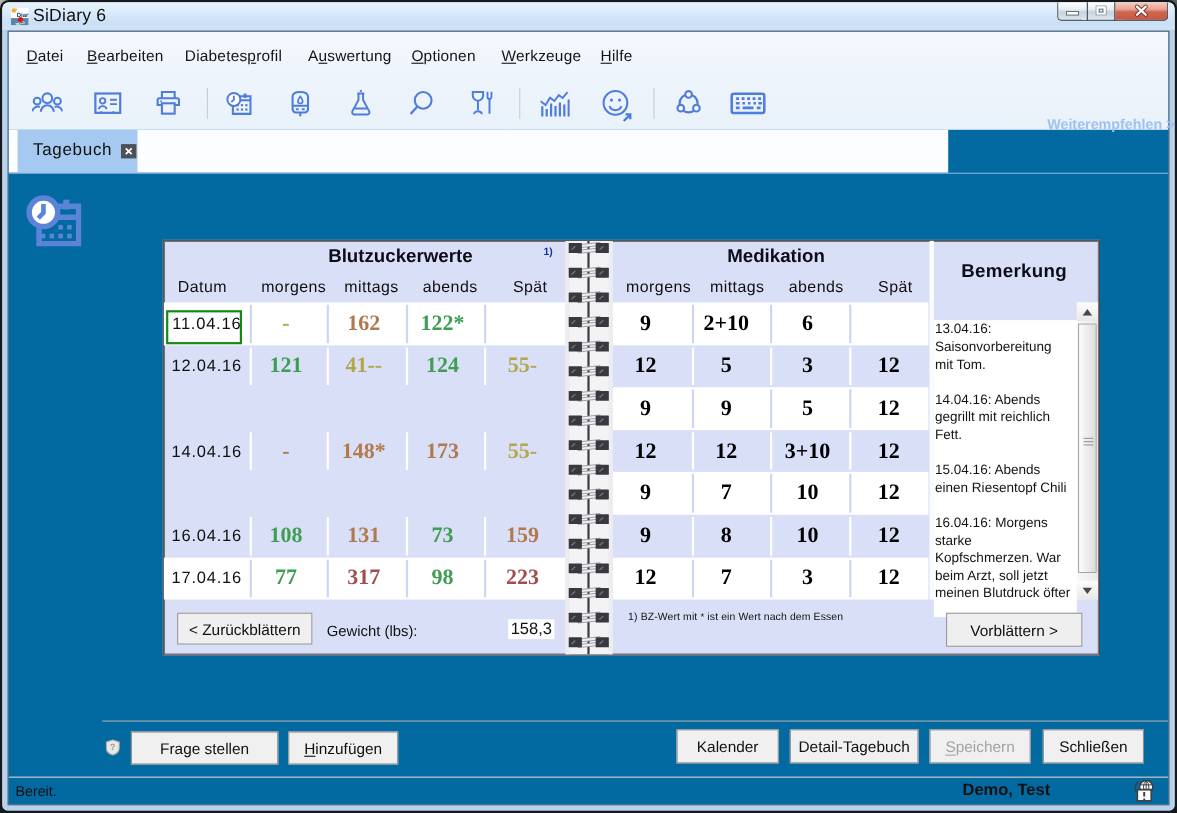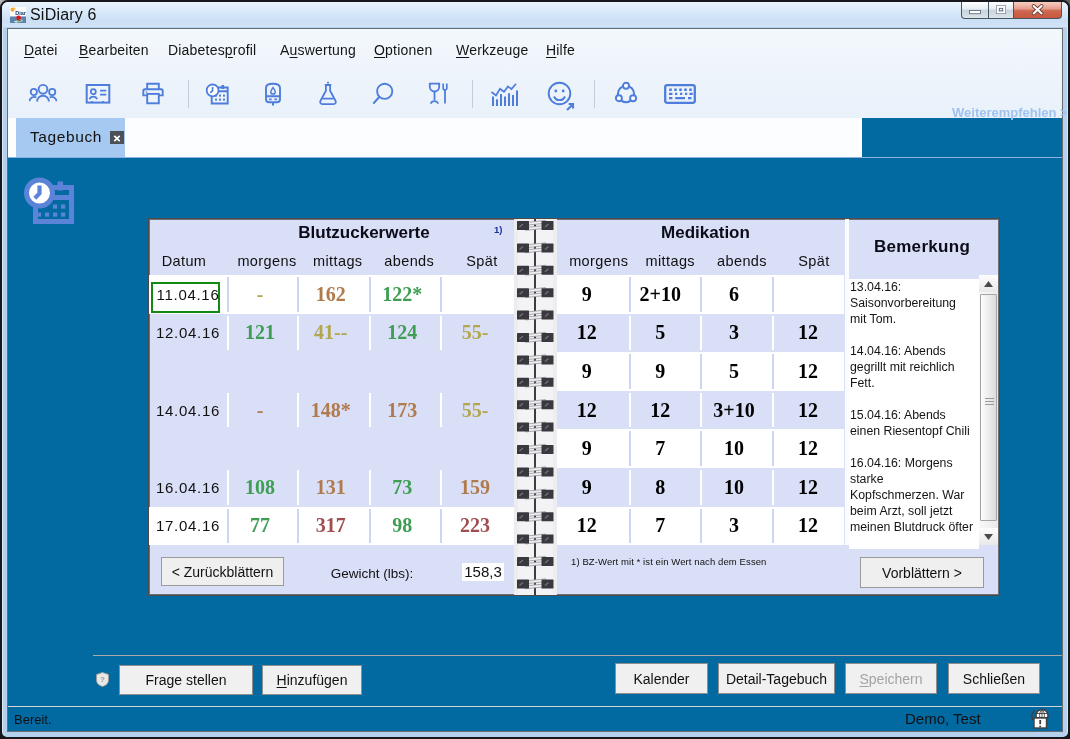--- a/index.html
+++ b/index.html
@@ -30,36 +30,36 @@
 .row{position:absolute;height:38.6px}
 .rw{background:#fff}
 .cell{position:absolute;top:0;height:100%;display:flex;align-items:center;justify-content:center;font-family:"Liberation Serif",serif;font-weight:bold;font-size:20px}
 .date{position:absolute;left:0;top:0;width:78px;height:100%;display:flex;align-items:center;justify-content:center;font-size:15px;letter-spacing:0.7px;color:#111}
 .vg{color:#3f9e53}.vo{color:#b3a74e}.vt{color:#b17a4d}.vr{color:#a14e50}.vk{color:#000}
 .csep{position:absolute;top:2px;width:2px;height:34.6px;background:#ccd5f4}
 .csepw{position:absolute;top:2px;width:2px;height:34.6px;background:#fff}
 #selbox{position:absolute;left:2px;top:7px;width:69px;height:31px;background:#fff;border:2px solid #128a12}
 #spiral{position:absolute;left:365px;top:0;width:43px;height:376px}
 #gapline{position:absolute;left:696px;top:0;width:4px;height:326.2px;background:#fbfcff}
-#bemtext{position:absolute;left:700px;top:60px;width:130px;height:270.2px;background:#fff;font-size:12.3px;line-height:15.9px;color:#141414;padding:1px 0 4px 1px;overflow:hidden}
+#bemtext{position:absolute;left:700px;top:72px;width:130px;height:270.2px;background:#fff;font-size:12.3px;line-height:15.9px;color:#141414;padding:1px 0 4px 1px;overflow:hidden}
 #bemtext p{margin-bottom:16.4px}
 #sbar{position:absolute;left:830px;top:56px;width:19px;height:270.2px;background:linear-gradient(90deg,#f8f8f8,#eaeaea)}
 .sbtn{position:absolute;left:0;width:19px;height:17px;background:linear-gradient(180deg,#fdfdfd,#e8e8e8);display:flex;align-items:center;justify-content:center}
 #sthumb{position:absolute;left:1px;top:19px;width:17px;height:227px;background:linear-gradient(90deg,#fdfdfd,#dcdcdc);border:1px solid #a5a5a5;border-radius:1px}
 .ridge{position:absolute;left:4px;width:9px;height:1px;background:#9a9a9a}
 .fbtn{position:absolute;background:#efefef;border:1px solid #9a9a9a;color:#111;display:flex;align-items:center;justify-content:center;font-size:14px}
-#gewlbl{position:absolute;left:148px;top:347px;width:150px;text-align:center;font-size:13.5px;color:#111}
+#gewlbl{position:absolute;left:148px;top:347px;width:150px;text-align:left;font-size:13.5px;color:#111}
 #gewinp{position:absolute;left:313px;top:344px;width:42px;height:18px;background:#fff;font-size:15px;text-align:center;line-height:18px;color:#111}
 #footnote{position:absolute;left:422px;top:337px;font-size:9.5px;letter-spacing:0.1px;color:#111}
 
 #sepline{position:absolute;left:85px;top:626px;width:969px;height:1px;background:#a9a9a9}
 .bbtn{position:absolute;background:#f0f0f0;border:1px solid #8e8e8e;color:#111;display:flex;align-items:center;justify-content:center;font-size:14px}
 #statusline{position:absolute;left:0;top:677px;width:1054px;height:1px;background:#d4d4d4}
 #bereit{position:absolute;left:6px;top:683px;font-size:13px;color:#111}
-#demotest{position:absolute;left:897px;top:681px;font-size:15px;font-weight:normal;color:#111}
+#demotest{position:absolute;left:867px;top:681px;font-size:15px;font-weight:bold;color:#111}
 #globeicon{position:absolute;left:1022px;top:679px;width:20px;height:21px}
 #shieldicon{position:absolute;left:88px;top:643px;width:13px;height:15px}
 </style></head><body>
 <div id="cgl" style="position:absolute;left:0;top:0;width:10px;height:10px;background:radial-gradient(circle at 0% 0%,#c2c2c2 0%,#9a9a9a 35%,#3a3a3a 75%,#14181d 100%)"></div>
 <div id="cgr" style="position:absolute;right:0;top:0;width:10px;height:10px;background:radial-gradient(circle at 100% 0%,#6a6a6a 0%,#4a4a4a 40%,#14181d 100%)"></div>
 <div id="win">
  <div id="titlebar"></div>
  <div id="appicon"><svg width="16" height="16" viewBox="0 0 16 16">
 <rect x="0" y="0" width="16" height="9.5" fill="#fefefe"></rect>
 <circle cx="2.6" cy="2.6" r="2.1" fill="#f5a733"></circle>

